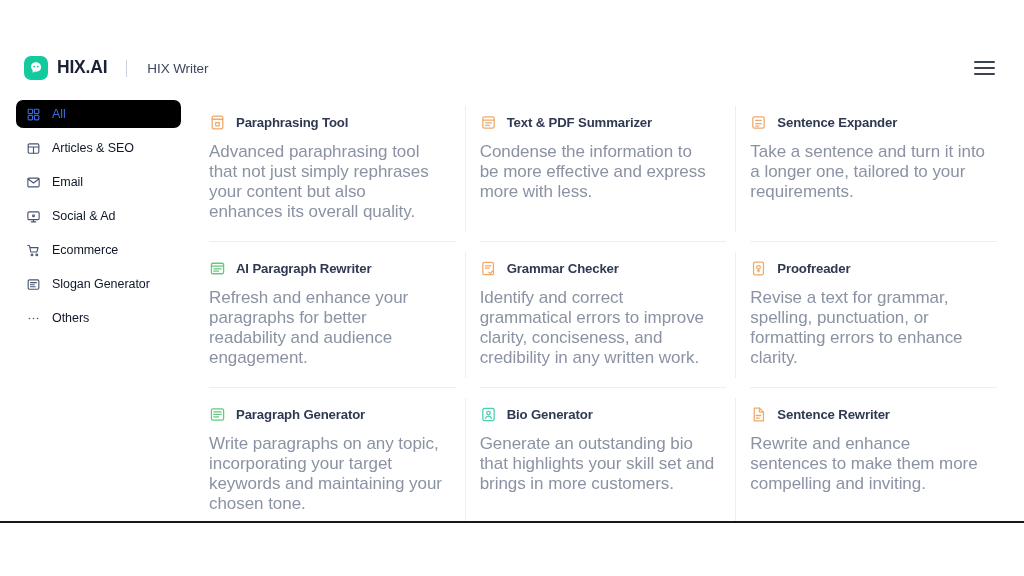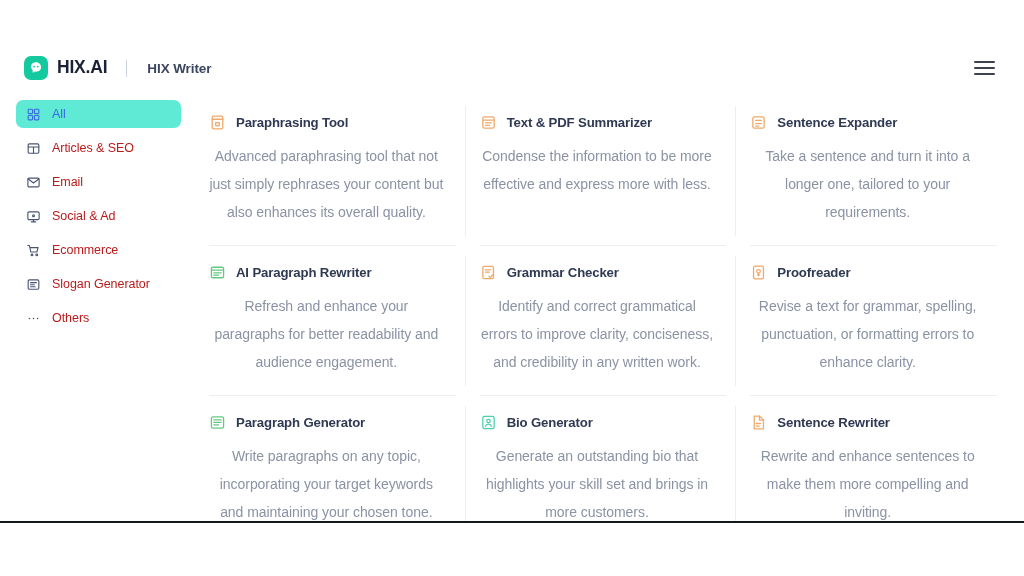--- a/index.html
+++ b/index.html
@@ -26,21 +26,21 @@
     flex: none;
   }
   .logo-text {
     font-size: 17.5px; font-weight: bold; color: #1b2235;
     letter-spacing: -0.2px; line-height: 1;
   }
   .brand-divider {
     width: 1px; height: 17px; background: #ccd2dd; margin: 0 11px 0 10px;
   }
   .product-name {
-    font-size: 13.5px; font-weight: bold; color: #3d4660; letter-spacing: -0.1px;
+    font-size: 13.5px; font-weight: normal; color: #3d4660; letter-spacing: -0.1px;
   }
   .menu-btn {
     margin-left: auto; width: 26px; height: 22px;
     display: flex; flex-direction: column; justify-content: center; gap: 4px;
     cursor: pointer;
   }
   .menu-btn span { display: block; height: 2px; width: 21px; background: #3b4252; border-radius: 1px; }
 
   
   .body-wrap {
@@ -51,22 +51,22 @@
   
   .sidebar {
     width: 195px; flex: none; padding: 4px 14px 0 16px;
   }
   .side-item {
     display: flex; align-items: center; gap: 11px;
     height: 28px; padding: 0 10px; margin-bottom: 6px;
     border-radius: 7px; cursor: pointer;
   }
   .side-item .ico { width: 15px; height: 15px; flex: none; display: block; color: #4a5472; }
-  .side-item .lbl { font-size: 12.5px; color: #b91c1c; letter-spacing: -0.05px; white-space: nowrap; }
-  .side-item.active { background: #5eead4; }
+  .side-item .lbl { font-size: 12.5px; color: #0f172a; letter-spacing: -0.05px; white-space: nowrap; }
+  .side-item.active { background: #000000; }
   .side-item.active .lbl { color: #3b6ae1; font-weight: normal; }
   .side-item.active .ico { color: #3b6ae1; }
 
   
   .grid-wrap { flex: 1; overflow: hidden; padding-right: 17px; }
   .grid {
     display: grid; grid-template-columns: repeat(3, 1fr);
   }
   .card {
     position: relative;
@@ -82,21 +82,21 @@
   .card::before {
     content: ""; position: absolute; left: 14px; right: 10px; bottom: 0;
     height: 1px; background: #eceef2;
   }
   .card-head { display: flex; align-items: center; gap: 10px; margin-bottom: 11px; }
   .card-ico { width: 17px; height: 17px; flex: none; display: block; }
   .card-title {
     font-size: 13.2px; font-weight: bold; color: #2f3952; letter-spacing: -0.15px;
   }
   .card-desc {
-    font-size: 14px; line-height: 28px; color: #8b92a3; letter-spacing: -0.05px; text-align: center;
+    font-size: 17px; line-height: 20px; color: #8b92a3; letter-spacing: -0.05px;
   }
 
   
   .cutline {
     position: absolute; left: 0; top: 521px; width: 1024px; height: 2px; background: #15181d;
   }
   .bottom-fill {
     position: absolute; left: 0; top: 523px; width: 1024px; height: 53px; background: #ffffff;
   }
 </style>

